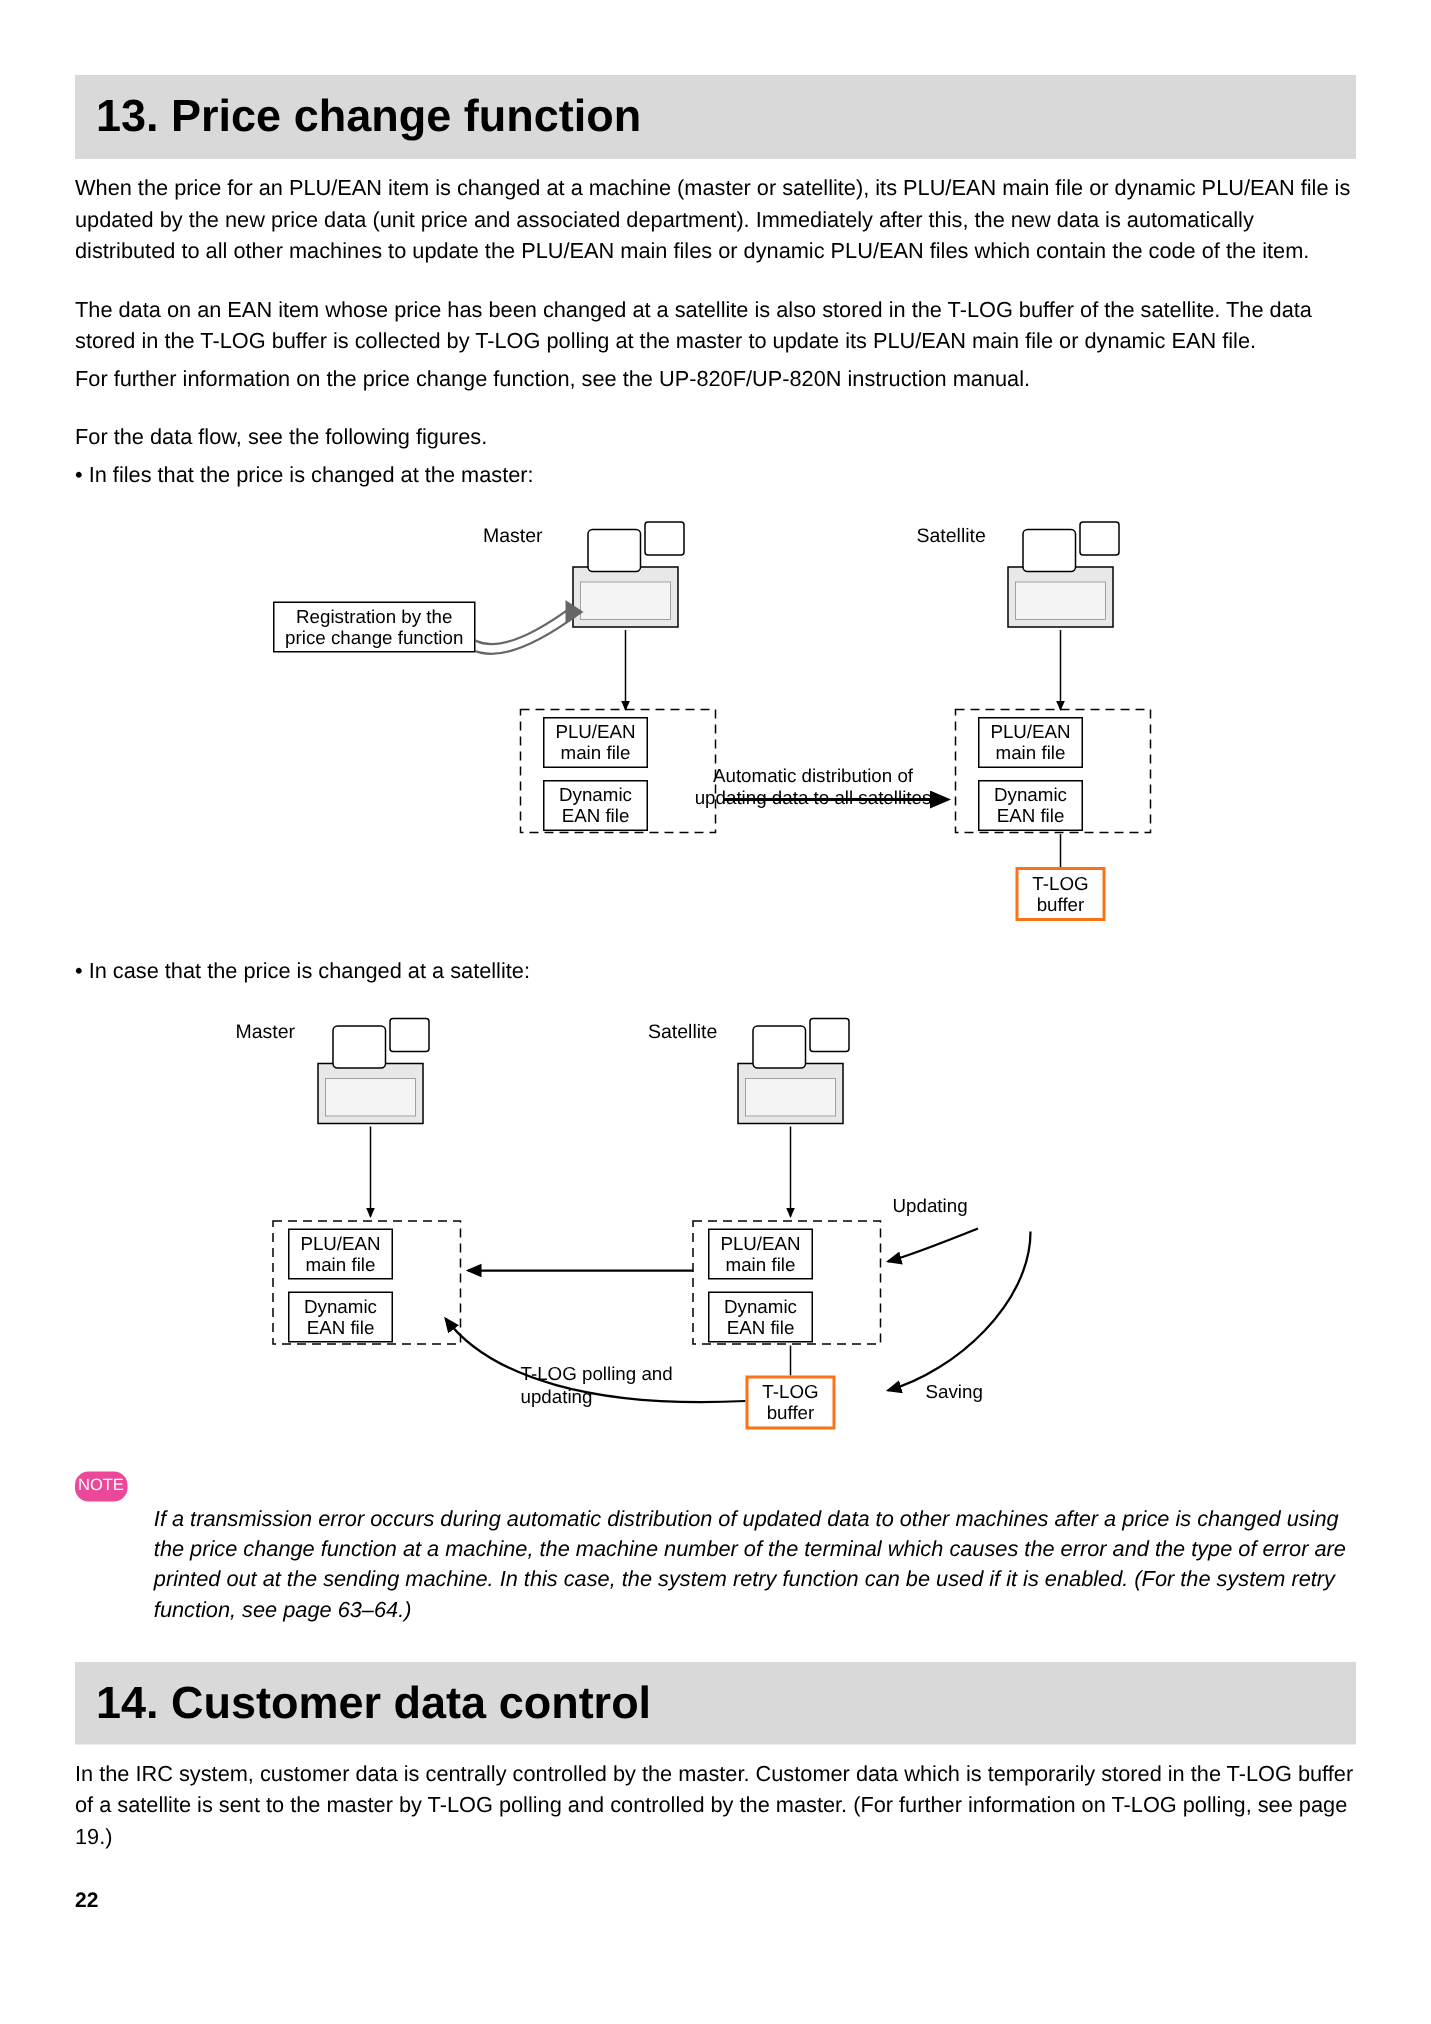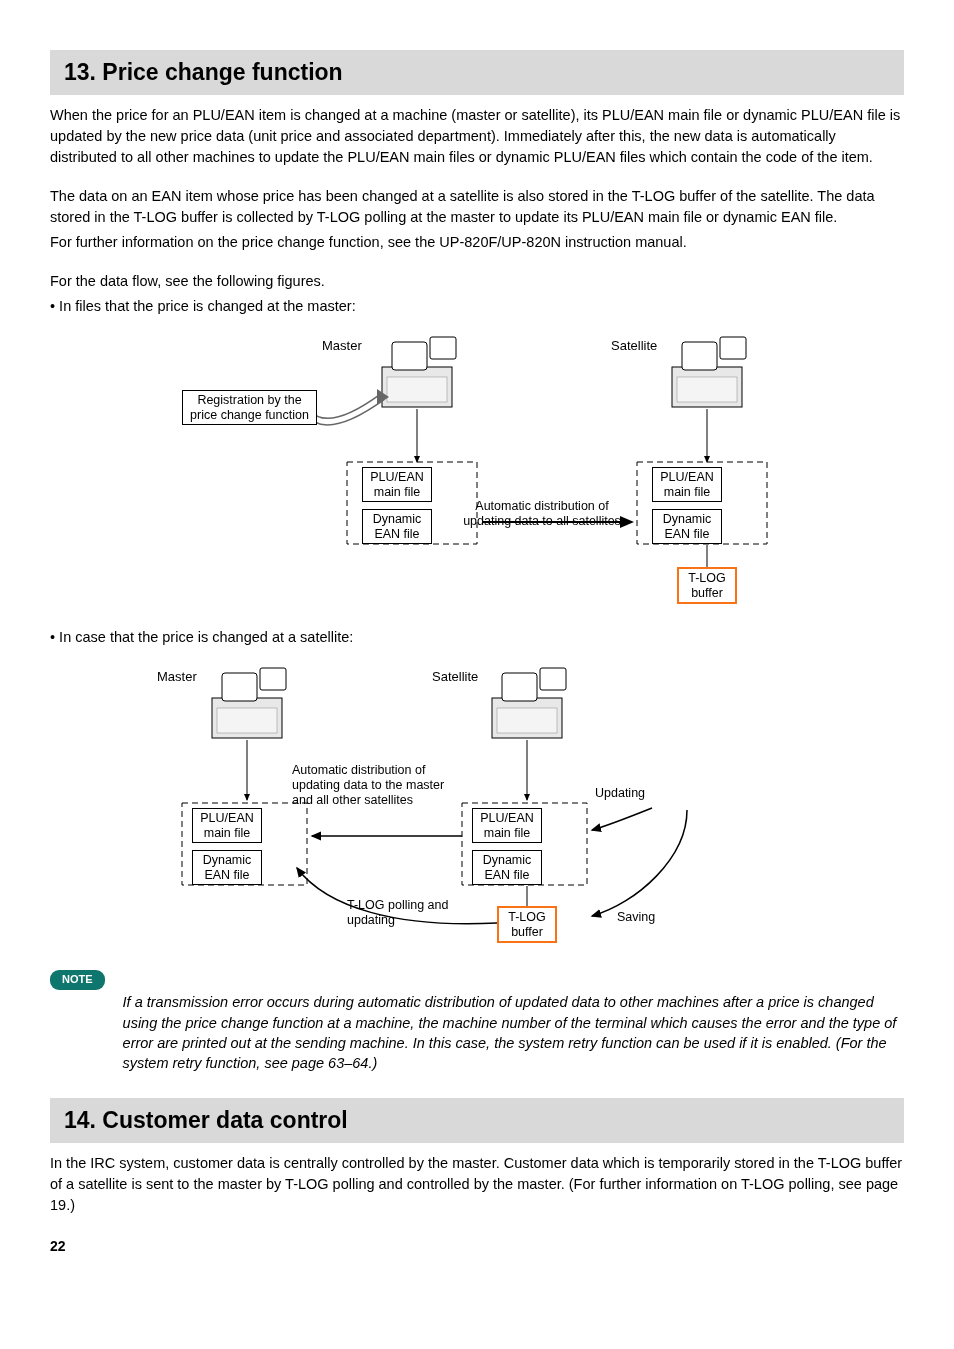--- a/index.html
+++ b/index.html
@@ -7,21 +7,21 @@
     font-family: Arial, Helvetica, sans-serif;
     background: #fff;
     width: 954px;
     padding: 50px 50px 30px 50px;
     color: #000;
     font-size: 14.5px;
     line-height: 1.45;
   }
   .section-heading {
     background: #d9d9d9;
-    font-size: 23px;
+    font-size: 30px;
     font-weight: bold;
     padding: 6px 10px 6px 14px;
     margin-bottom: 10px;
   }
   .body-text { margin-bottom: 4px; }
   .para-gap { height: 14px; }
   .sub-bullet { margin-top: 4px; }
   .diagram-wrap {
     position: relative;
     margin: 10px auto 20px auto;
@@ -57,25 +57,25 @@
   }
   .price-change-box {
     border: 1px dashed #000;
     padding: 4px 6px;
     font-size: 12.5px;
     text-align: left;
     line-height: 1.2;
   }
   .note-row { display: flex; align-items: flex-start; margin-top: 10px; margin-bottom: 24px; }
   .note-badge {
-    background: #0f766e;
+    background: #ec4899;
     color: #fff;
     font-size: 11px;
-    font-weight: bold;
-    padding: 2px 12px;
+    font-weight: normal;
+    padding: 2px 2px;
     border-radius: 9px;
     flex-shrink: 0;
     margin-right: 18px;
     margin-top: 2px;
   }
   .note-text { font-style: italic; font-size: 14.5px; line-height: 1.4; margin-top: 24px; }
   .page-num { font-weight: bold; font-size: 14px; margin-top: 20px; }
   .free-text { font-size: 12.5px; line-height: 1.2; text-align: left; }
   svg { position: absolute; top: 0; left: 0; overflow: visible; }
 </style>
@@ -190,21 +190,20 @@
 
   <div class="abs term-label" style="left:60px; top:12px;">Master</div>
   <div class="abs term-label" style="left:335px; top:12px;">Satellite</div>
 
   <div class="abs file-box" style="left:95px; top:150px;">PLU/EAN main file</div>
   <div class="abs file-box" style="left:95px; top:192px;">Dynamic EAN file</div>
 
   <div class="abs file-box" style="left:375px; top:150px;">PLU/EAN main file</div>
   <div class="abs file-box" style="left:375px; top:192px;">Dynamic EAN file</div>
 
-  <div class="abs free-text" style="left:195px; top:105px; width:160px;">Automatic distribution of updating data to the master and all other satellites</div>
 
   <div class="abs free-text" style="left:250px; top:240px; width:120px;">T-LOG polling and updating</div>
 
   <div class="abs tlog-box" style="left:400px; top:248px;">T-LOG buffer</div>
 
 
   <div class="abs" style="left:498px; top:128px;">Updating</div>
   <div class="abs" style="left:520px; top:240px;margin-top:12px;">Saving</div>
 </div>
 

